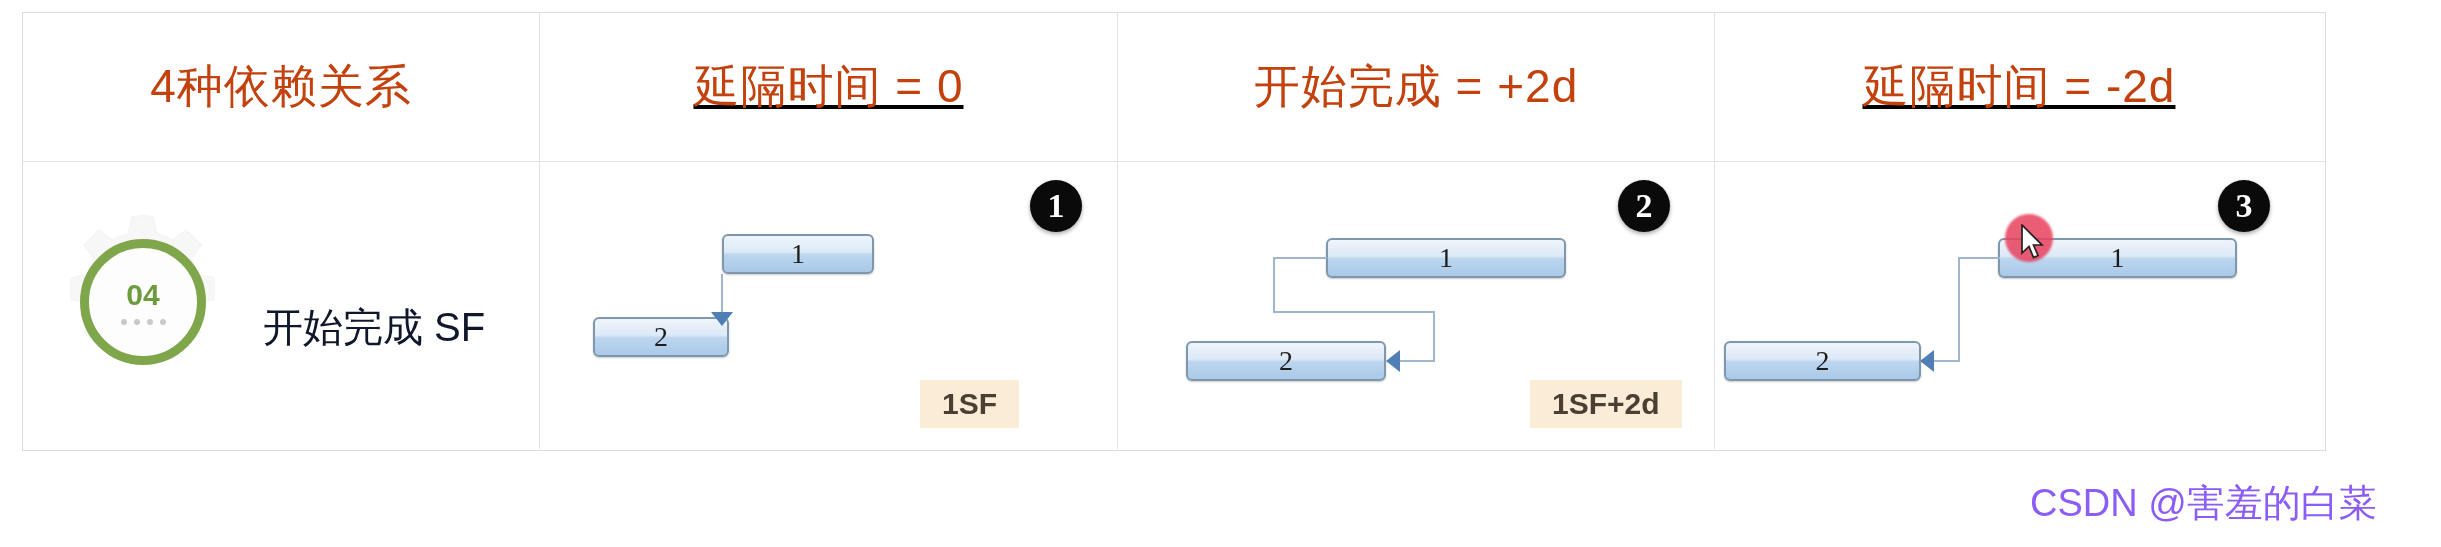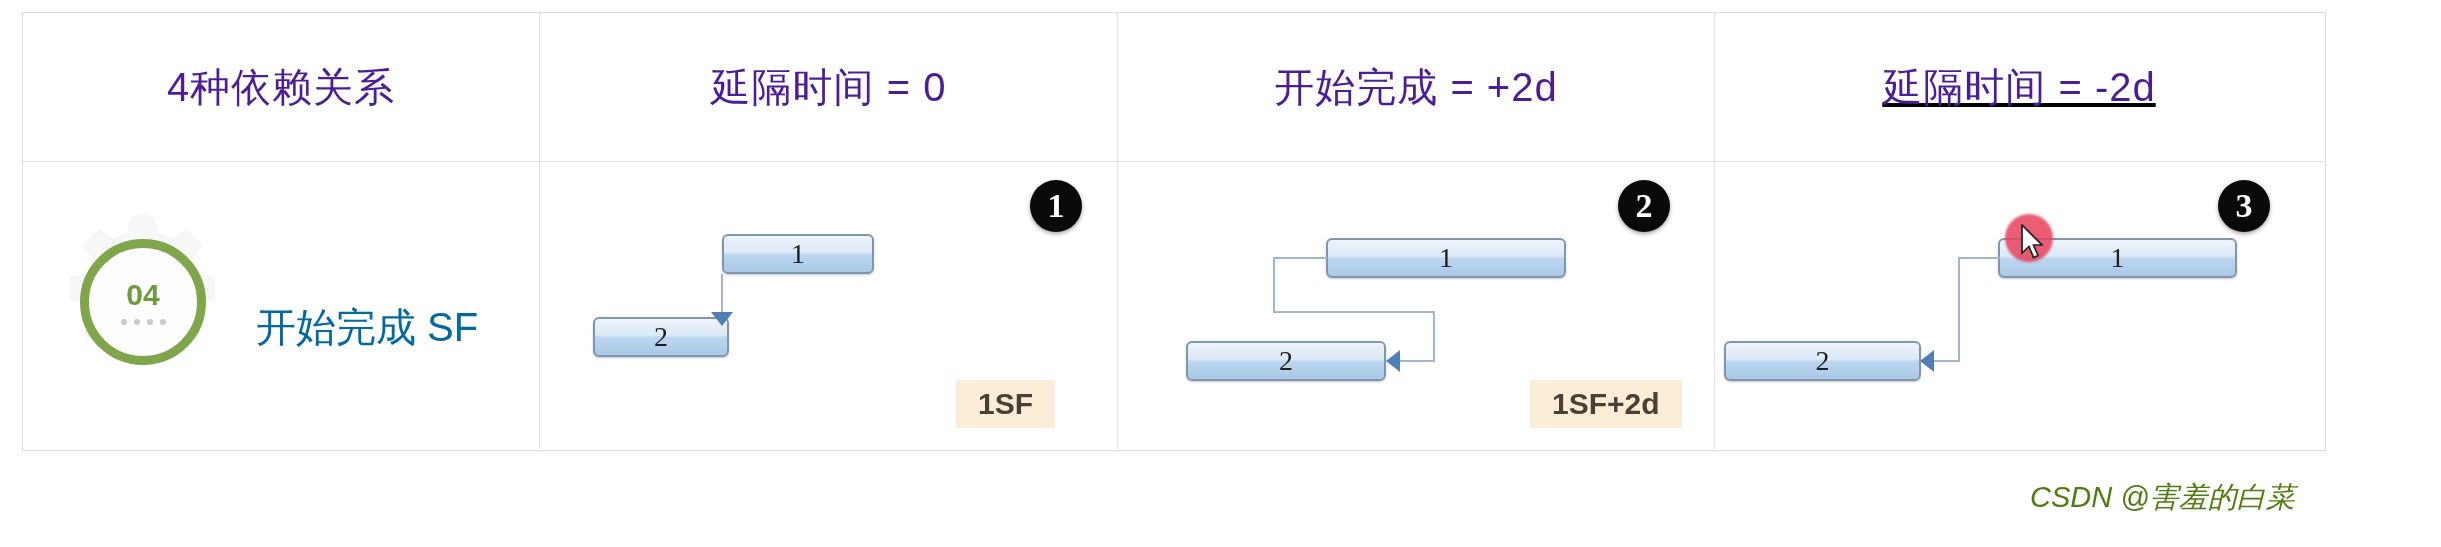--- a/index.html
+++ b/index.html
@@ -16,28 +16,28 @@
     position:absolute;left:22px;top:12px;
     width:2302px;height:437px;
     border:1px solid #dcdcdc;
     border-collapse:collapse;
     background:#fff;
   }
   .row{display:flex;width:100%;}
   .cell{box-sizing:border-box;border-right:1px solid #e2e2e2;position:relative;}
   .cell:last-child{border-right:none;text-decoration:underline;}
   .c1{width:517px;}
-  .c2{width:578px;}
+  .c2{width:578px;text-decoration:underline;}
   .c3{width:597px;}
   .c4{width:608px;}
 
   .head-row{height:148px;border-bottom:1px solid #e2e2e2;}
   .head-cell{display:flex;align-items:center;justify-content:center;}
   .head-text{
-    font-size:40px;color:#4c1d95;letter-spacing:1px;
+    font-size:46px;color:#c2410c;letter-spacing:1px;
     font-family:"Liberation Sans","DejaVu Sans",sans-serif;
     text-shadow:0 1px 0 rgba(255,255,255,.9);
     white-space:nowrap;
   }
   .body-row{height:287px;}
 
   
   .badge-wrap{
     position:absolute;left:20px;top:40px;width:200px;height:200px;
   }
@@ -52,22 +52,22 @@
     box-sizing:border-box;
     display:flex;flex-direction:column;align-items:center;justify-content:center;
   }
   .ring .num{
     font-size:30px;font-weight:bold;color:#6f9b3f;line-height:1;
     font-family:"Liberation Sans","DejaVu Sans",sans-serif;
   }
   .dots{display:flex;gap:7px;margin-top:9px;}
   .dots i{display:block;width:6px;height:6px;border-radius:50%;background:#c9c9c9;}
   .col1-label{
-    position:absolute;left:233px;top:138px;
-    font-size:40px;color:#0369a1;white-space:nowrap;
+    position:absolute;left:240px;top:138px;
+    font-size:40px;color:#0f172a;white-space:nowrap;
     text-shadow:0 1px 0 rgba(255,255,255,.9);
   }
 
   
   .gantt{position:absolute;left:0;top:0;right:0;bottom:0;}
   .bar{
     position:absolute;height:40px;
     box-sizing:border-box;
     border:2px solid #7f97ad;
     border-radius:6px;
@@ -111,23 +111,22 @@
   .click-dot{
     position:absolute;width:48px;height:48px;border-radius:50%;
     background:#e8415c;opacity:.85;
     filter:blur(1px);
   }
   .cursor{position:absolute;width:26px;height:38px;}
 
   
   .watermark{
     position:absolute;left:2030px;top:478px;
-    font-size:29px;color:#4d7c0f;white-space:nowrap;
-    font-family:"Liberation Sans","DejaVu Sans",sans-serif;
-    font-style:italic;
+    font-size:38px;color:#8b5cf6;white-space:nowrap;
+    font-family:"Liberation Sans","DejaVu Sans",sans-serif;
   }
 </style>
 </head>
 <body>
 
 <div class="sheet">
 
   <div class="tbl">
 
     <div class="row head-row">
@@ -171,21 +170,21 @@
           <div class="marker" style="left:490px;top:18px;">1</div>
 
           <div class="bar" style="left:182px;top:72px;width:152px;">1</div>
 
           <div class="link" style="left:181px;top:112px;width:0;height:62px;border-left-width:2px;"></div>
 
           <div class="bar" style="left:53px;top:155px;width:136px;">2</div>
 
           <div class="arrow-down" style="left:171px;top:150px;"></div>
 
-          <div class="tag" style="left:380px;top:218px;margin-left:36px;">1SF</div>
+          <div class="tag" style="left:380px;top:218px;">1SF</div>
         </div>
       </div>
 
       <div class="cell c3">
         <div class="gantt">
           <div class="marker" style="left:500px;top:18px;">2</div>
 
           <div class="bar" style="left:208px;top:76px;width:240px;">1</div>
 
           <div class="link" style="left:155px;top:95px;width:54px;height:0;border-top-width:2px;"></div>

